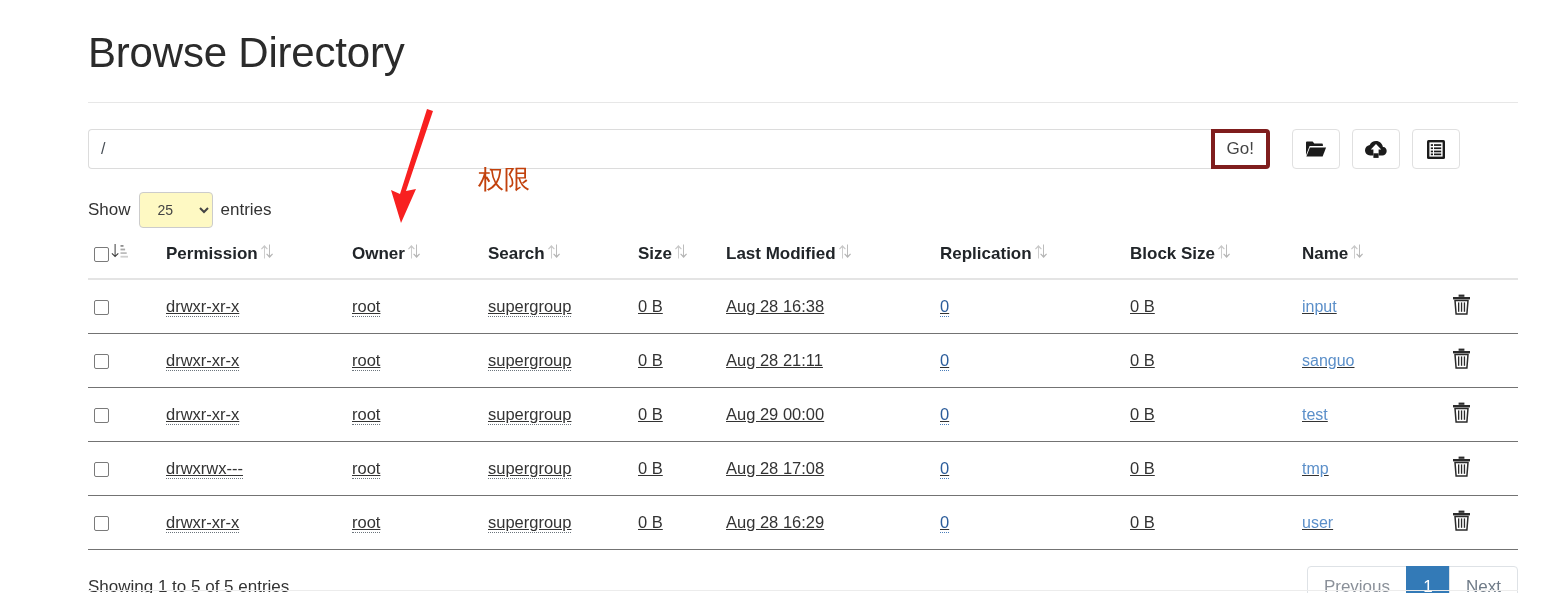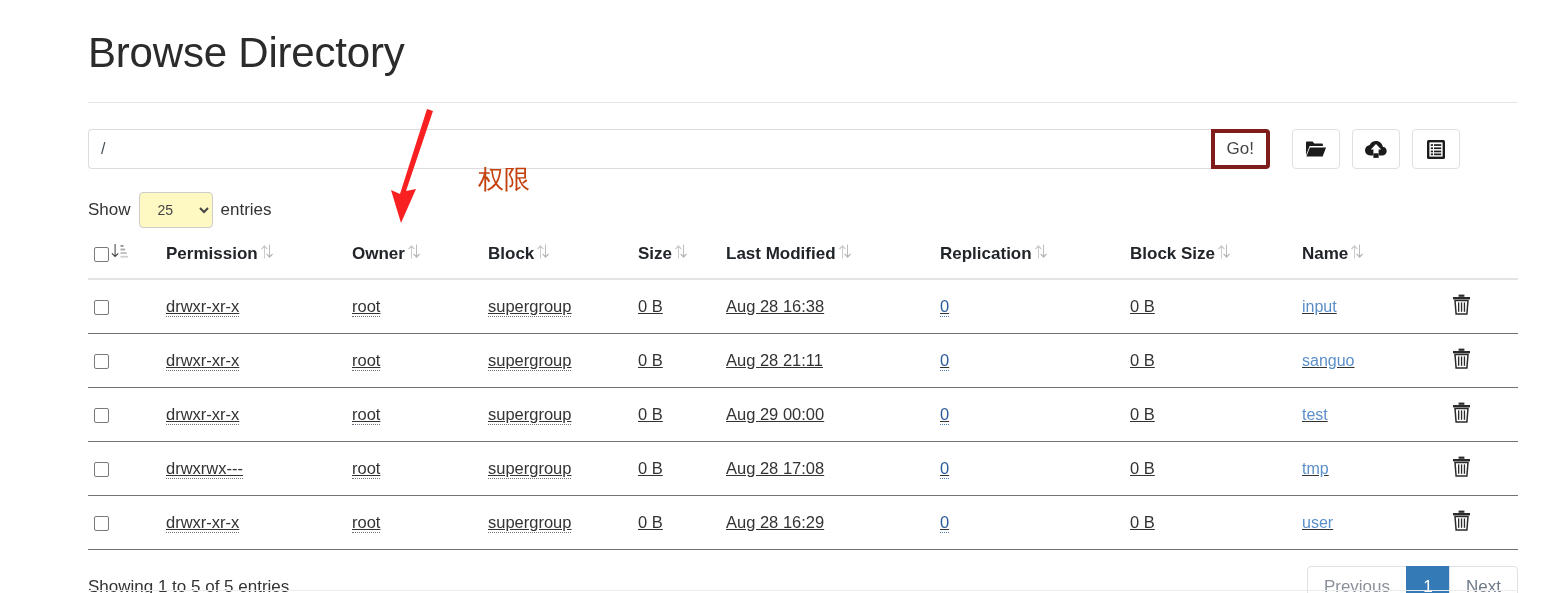--- a/index.html
+++ b/index.html
@@ -360,21 +360,21 @@
               <span class="sort-ico">
                 <svg width="14" height="15" viewBox="0 0 14 15">
                     <path d="M4 14.6V3.4L1.8 5.6 1 4.8 4.4.9l3.4 3.9-.8.8L4.9 3.4v11.2z" fill="#c8c8c8"></path>
                     <path d="M10 .4v11.2l2.2-2.2.8.8-3.4 3.9-3.4-3.9.8-.8 2.1 2.2V.4z" fill="#b5b5b5"></path>
                   </svg>
               </span>
             </div>
           </th>
           <th>
             <div class="th-inner">
-              <span>Block</span>
+              <span>Search</span>
               <span class="sort-ico">
                 <svg width="14" height="15" viewBox="0 0 14 15">
                     <path d="M4 14.6V3.4L1.8 5.6 1 4.8 4.4.9l3.4 3.9-.8.8L4.9 3.4v11.2z" fill="#c8c8c8"></path>
                     <path d="M10 .4v11.2l2.2-2.2.8.8-3.4 3.9-3.4-3.9.8-.8 2.1 2.2V.4z" fill="#b5b5b5"></path>
                   </svg>
               </span>
             </div>
           </th>
           <th>
             <div class="th-inner">

